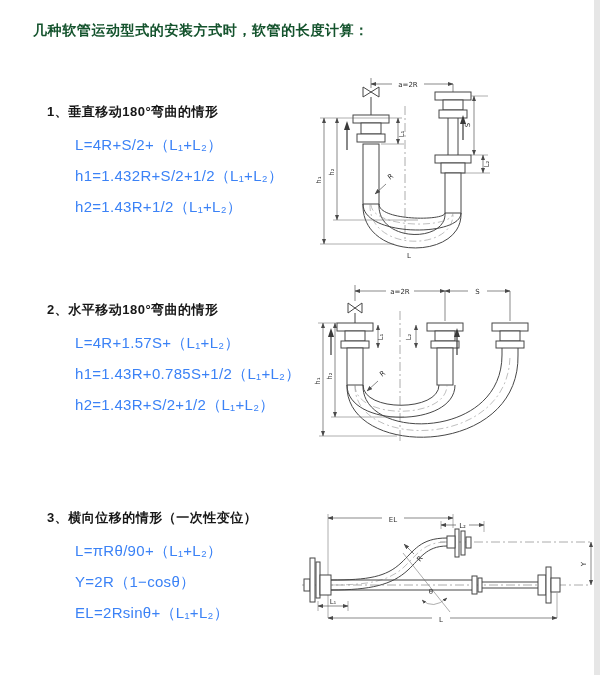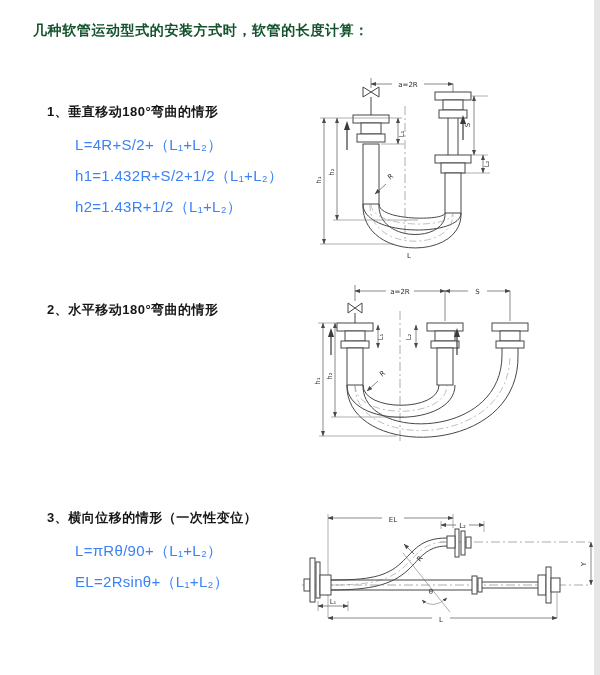--- a/index.html
+++ b/index.html
@@ -37,26 +37,32 @@
   <div class="heading">1、垂直移动180°弯曲的情形</div>
   <div class="formulas">
     <div class="formula">L=4R+S/2+（L₁+L₂）</div>
     <div class="formula">h1=1.432R+S/2+1/2（L₁+L₂）</div>
     <div class="formula">h2=1.43R+1/2（L₁+L₂）</div>
   </div>
 </div>
 
 <div class="block" style="left:47px;top:301px;">
   <div class="heading">2、水平移动180°弯曲的情形</div>
+  <div class="formulas">
+    <div class="formula">L=4R+1.57S+（L₁+L₂）</div>
+    <div class="formula">h1=1.43R+0.785S+1/2（L₁+L₂）</div>
+    <div class="formula">h2=1.43R+S/2+1/2（L₁+L₂）</div>
+  </div>
 </div>
 
 <div class="block" style="left:47px;top:509px;">
   <div class="heading">3、横向位移的情形（一次性变位）</div>
   <div class="formulas">
     <div class="formula">L=πRθ/90+（L₁+L₂）</div>
+    <div class="formula">Y=2R（1−cosθ）</div>
     <div class="formula">EL=2Rsinθ+（L₁+L₂）</div>
   </div>
 </div>
 
 <svg class="diagram" style="left:316px;top:70px;" width="272" height="192" viewBox="0 0 272 192">
   <defs>
     <marker id="ar1" viewBox="0 0 8 6" markerWidth="8" markerHeight="6" refX="7.5" refY="3" orient="auto-start-reverse">
       <path d="M0,0L8,3L0,6Z" fill="#4a4a4a"></path>
     </marker>
     <pattern id="hb1" width="5" height="5" patternUnits="userSpaceOnUse">

